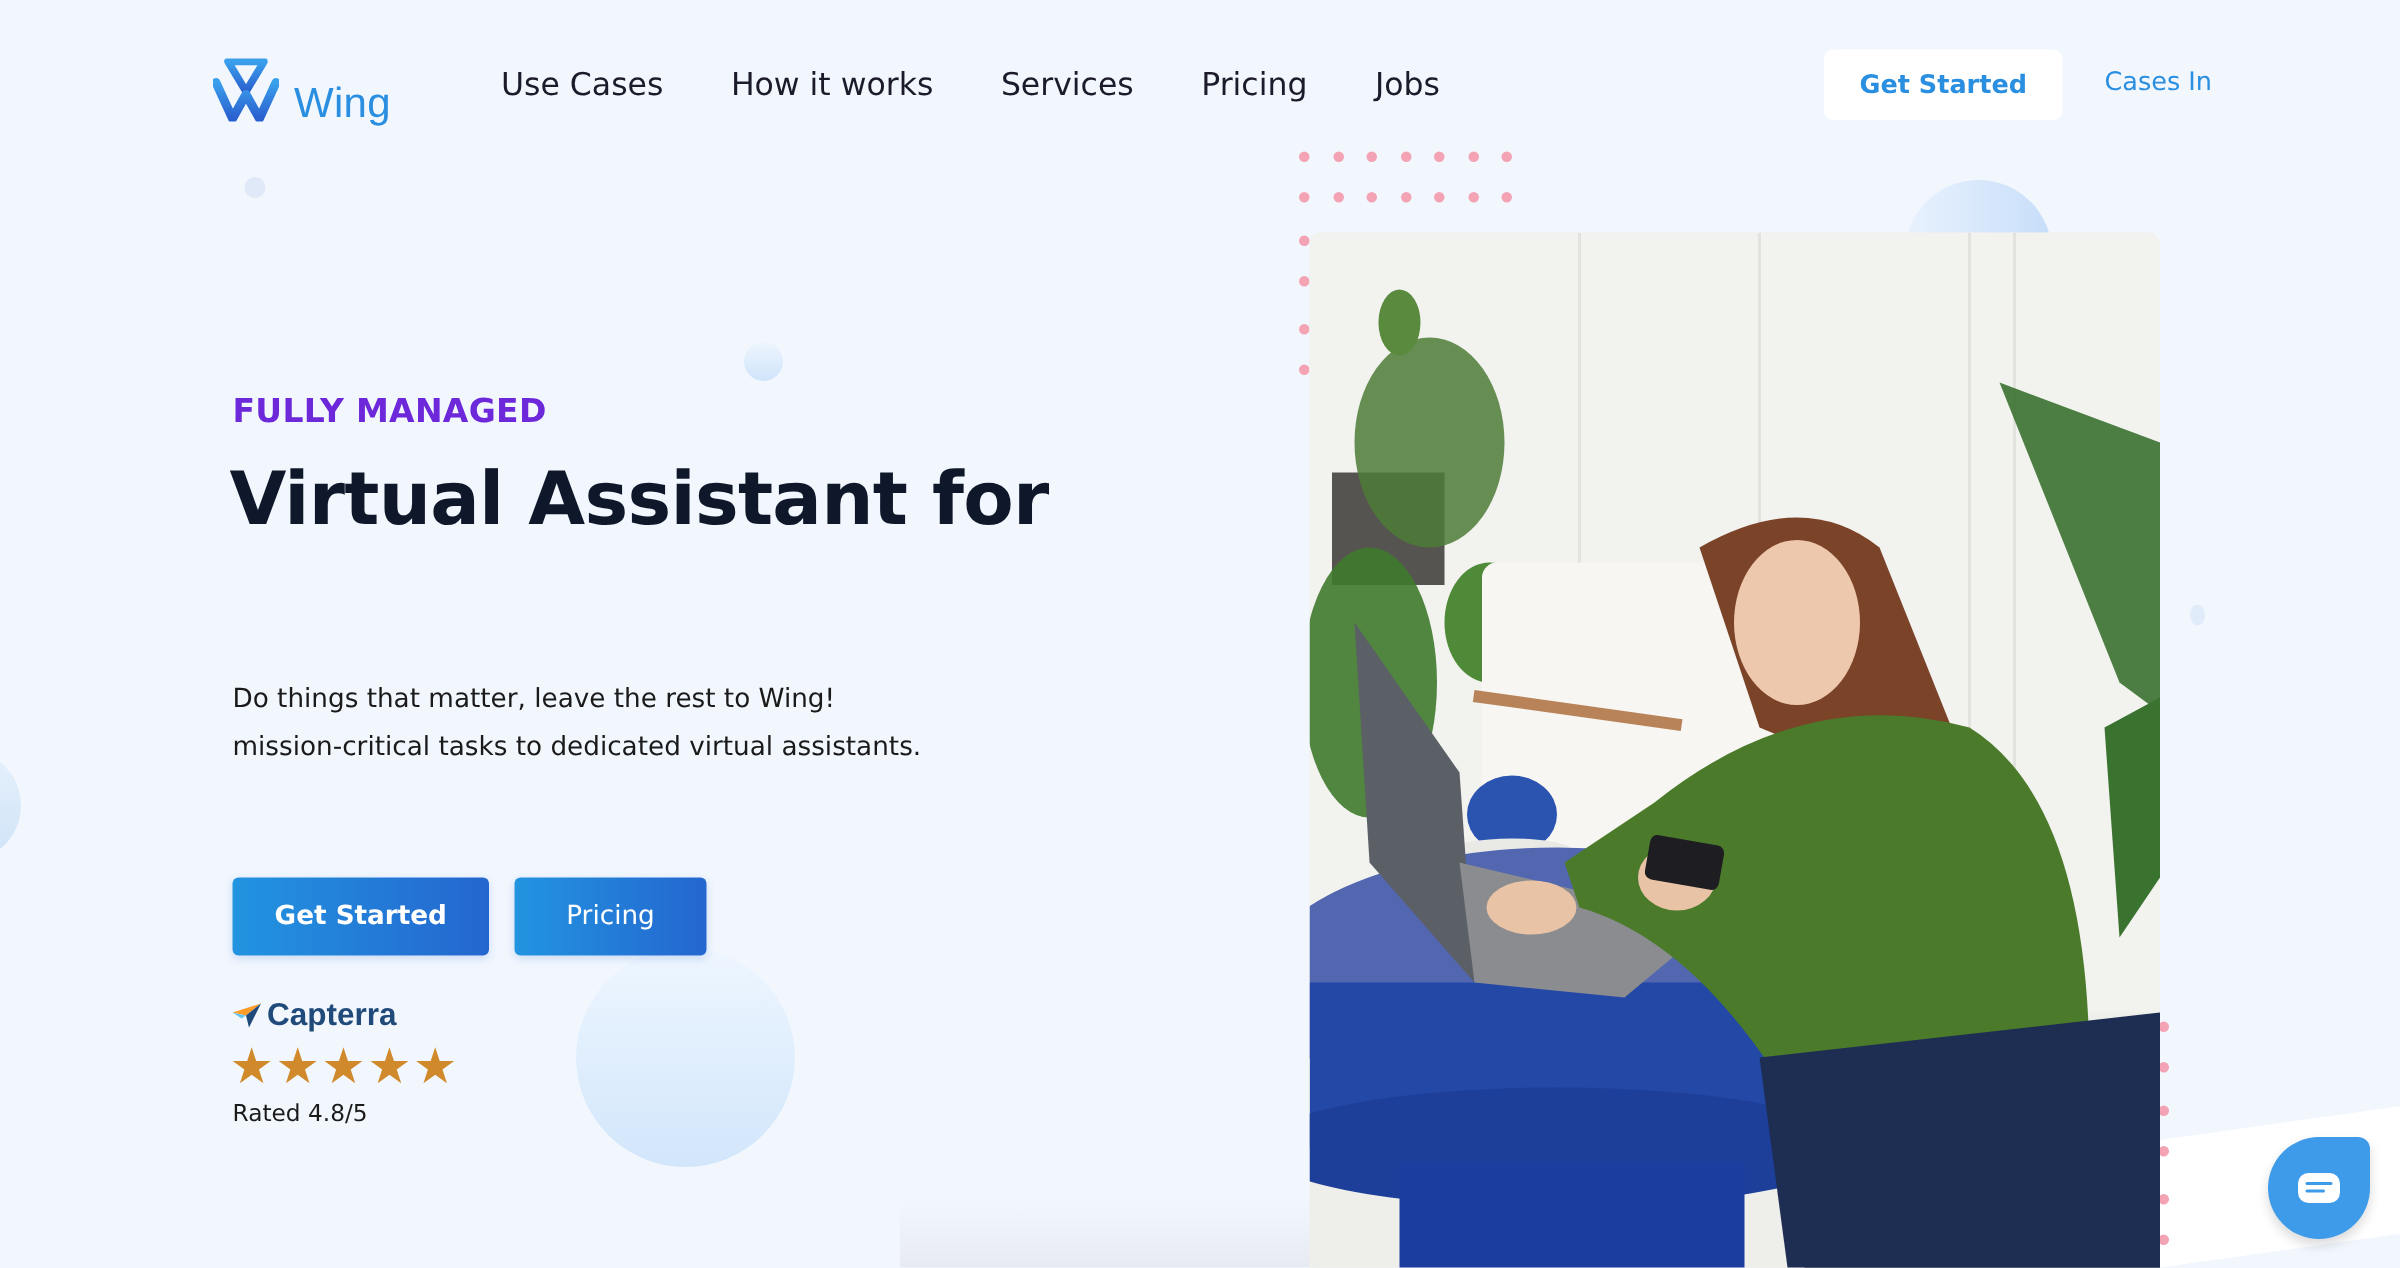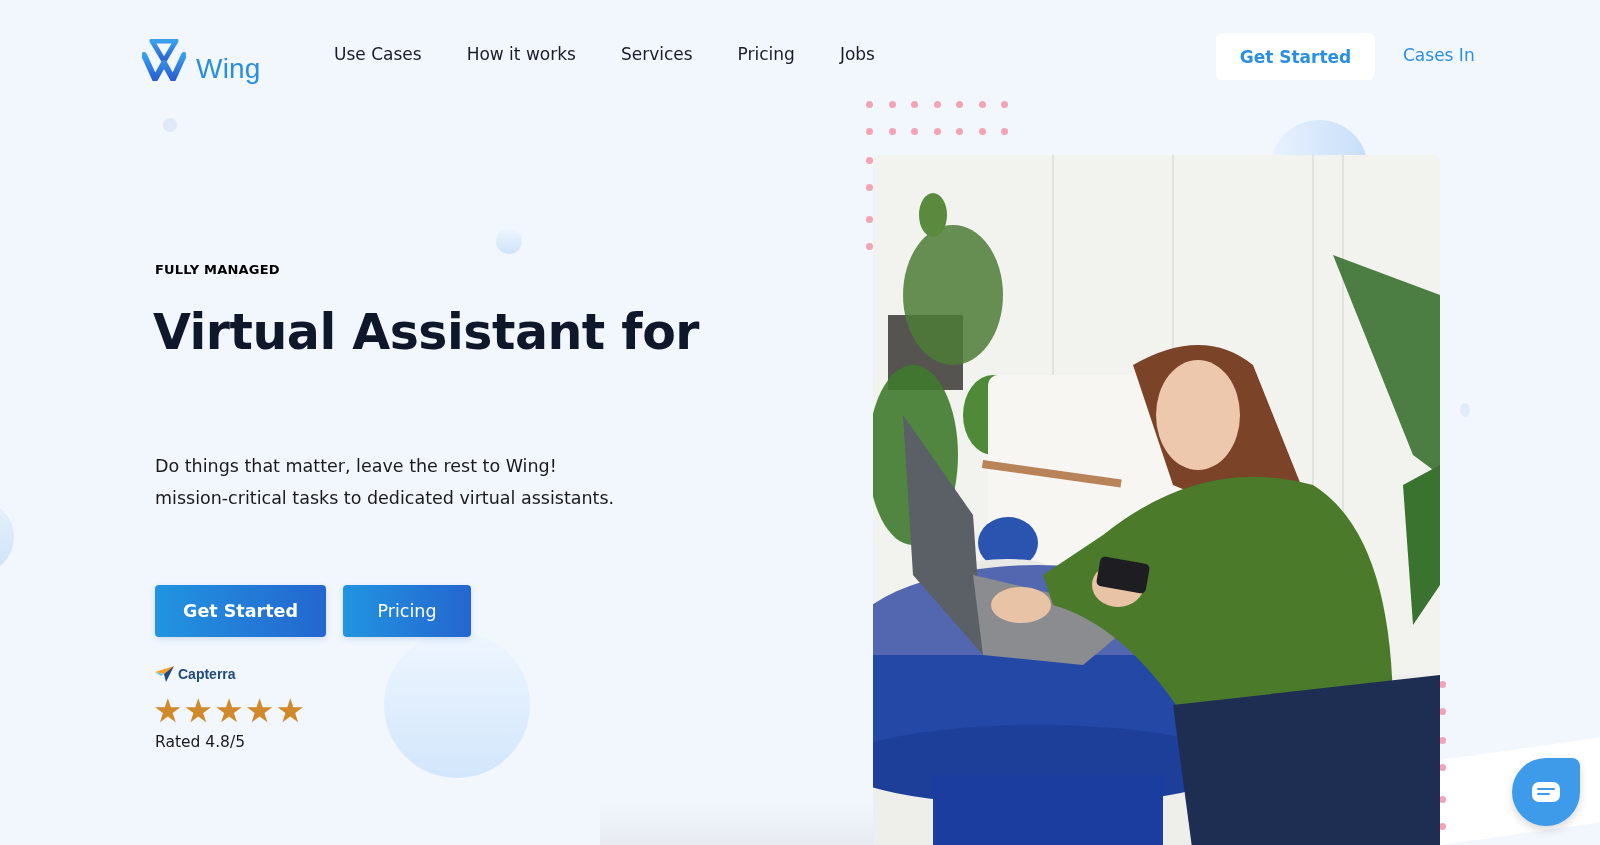--- a/index.html
+++ b/index.html
@@ -21,37 +21,37 @@
   .bottom-fade { position: absolute; left: 600px; top: 800px; width: 280px; height: 45px;
     background: linear-gradient(180deg, rgba(242,247,254,0), #e7ebf1); }
   .bottom-right-white { position: absolute; left: 1440px; top: 760px; width: 160px; height: 85px; background: #ffffff; transform: skewY(-8deg); transform-origin: left top; }
 
   
   .header { position: absolute; left: 0; top: 0; width: 1600px; height: 110px; }
   .logo { position: absolute; left: 142px; top: 34px; display: flex; align-items: center; gap: 10px; }
   .logo-mark { width: 44px; height: 42px; }
   .logo-text { font-family: "Liberation Sans", sans-serif; font-size: 28px; color: #2a8fe0; letter-spacing: 0.2px; margin-top: 19px; }
   .nav { position: absolute; left: 334px; top: 44px; display: flex; gap: 45px; }
-  .nav a { font-size: 17px; color: #1b1b2b; text-decoration: none; }
+  .nav a { font-size: 21px; color: #1b1b2b; text-decoration: none; }
   .header-cta { position: absolute; left: 1216px; top: 33px; width: 159px; height: 47px; background: #ffffff;
     border-radius: 6px; display: flex; align-items: center; justify-content: center;
     font-weight: bold; font-size: 17px; color: #2a8fe0; }
   .signin { position: absolute; left: 1403px; top: 45px; font-size: 17px; color: #2a8fe0; }
 
   
-  .eyebrow { position: absolute; left: 155px; top: 262px; font-weight: bold; font-size: 13px; color: #000000; letter-spacing: 0.2px; }
+  .eyebrow { position: absolute; left: 155px; top: 262px; font-weight: bold; font-size: 22px; color: #6d28d9; letter-spacing: 0.2px; }
   .title { position: absolute; left: 153px; top: 302px; font-weight: bold; font-size: 49px; line-height: 61px; color: #0f172a; letter-spacing: -0.5px; }
   .desc { position: absolute; left: 155px; top: 451px; font-size: 17.5px; line-height: 31.5px; color: #1a1a1a; }
   .btn { position: absolute; top: 585px; height: 52px; border-radius: 4px; display: flex; align-items: center; justify-content: center;
     color: #fff; font-size: 17.5px; background: linear-gradient(90deg,#2294e0,#2466cf); box-shadow: 0 2px 6px rgba(37,99,200,0.18); }
   .btn-primary { left: 155px; width: 171px; font-weight: bold; }
   .btn-secondary { left: 343px; width: 128px; }
 
   .capterra { position: absolute; left: 155px; top: 665px; display: flex; align-items: center; gap: 3px; }
-  .capterra-text { font-family: "Liberation Sans", sans-serif; font-weight: bold; font-size: 14px; color: #1f4a7a; text-align: center; }
+  .capterra-text { font-family: "Liberation Sans", sans-serif; font-weight: bold; font-size: 21px; color: #1f4a7a; text-align: center; }
   .stars { position: absolute; left: 153px; top: 694px; display: flex; gap: 1px; }
   .star { font-size: 33px; color: #d08a2b; line-height: 34px; }
   .rating { position: absolute; left: 155px; top: 733px; font-size: 15.5px; color: #1a1a1a; }
 
   
   .dots { position: absolute; }
   .dot { position: absolute; width: 7px; height: 7px; border-radius: 50%; background: #f3a3b4; }
   .photo { position: absolute; left: 873px; top: 155px; width: 567px; height: 700px; border-radius: 8px 8px 0 0; overflow: hidden; background: #efefec; }
   .photo svg { width: 100%; height: 100%; display: block; }
 

